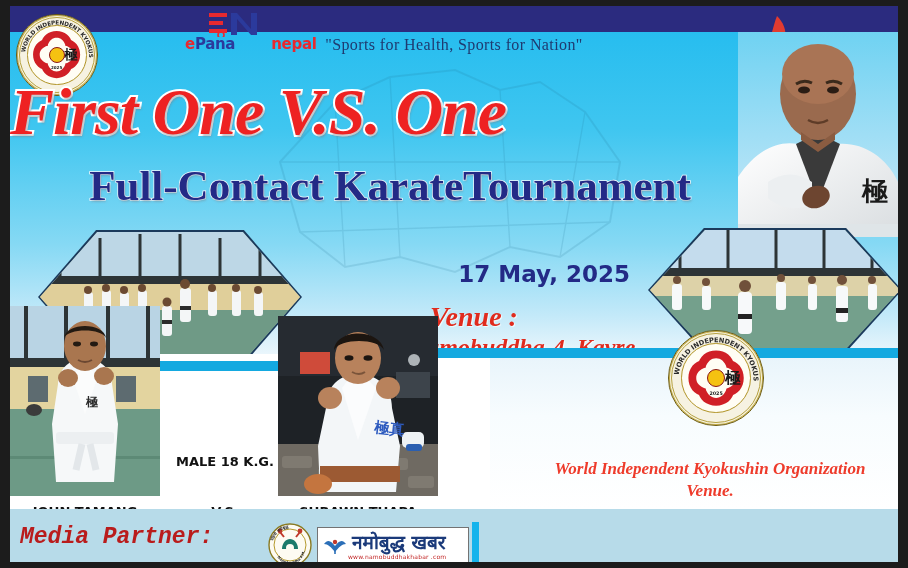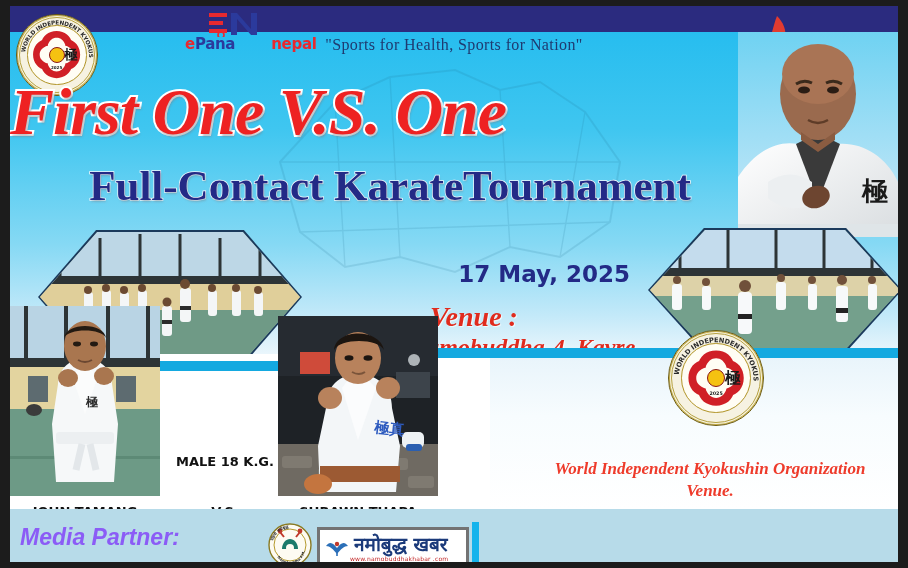--- a/index.html
+++ b/index.html
@@ -202,23 +202,23 @@
     font-size:17px; line-height:22px; color:#ee3b2b;
   }
 
   
   .footer {
     position:absolute; left:0; bottom:0; width:100%; height:53px;
     background:#b7dbe9;
   }
   .media-label {
     position:absolute; left:10px; top:12px;
-    font-family:Liberation Sans, sans-serif;
+    font-family:Liberation Mono, monospace;
     font-style:italic; font-weight:bold;
-    font-size:23px; color:#8b5cf6;
+    font-size:23px; color:#b91c1c;
   }
   .epana {
     position:absolute; left:175px; top:5px; width:100px; height:46px;
   }
   .epana-mark {
     position:absolute; left:22px; top:0; width:58px; height:26px;
   }
   .epana-text {
     position:absolute; left:0; top:24px; width:100px;
     text-align:center;
@@ -228,21 +228,21 @@
   }
   .epana-text .e { color:#e8292f; }
   .epana-text .pana { color:#2b3a9c; }
   .epana-text .nepal { color:#e8292f;margin-left:36px; }
 
   .radio-seal {
     position:absolute; left:258px; top:517px; width:44px; height:44px;
   }
   .namo {
     position:absolute; left:307px; top:521px; width:152px; height:38px;
-    background:#ffffff; border:3px solid #737373;padding-left:12px;
+    background:#ffffff; border:1px solid #737373;padding-left:12px;
   }
   .namo-dev {
     position:absolute; left:34px; top:1px; width:115px;
     font-family:"DejaVu Sans", sans-serif;
     font-weight:bold; font-size:19px; color:#1b3a7a;
     letter-spacing:0px;
   }
   .namo-url {
     position:absolute; left:30px; top:25px; width:120px;
     font-family:"DejaVu Sans", sans-serif;

